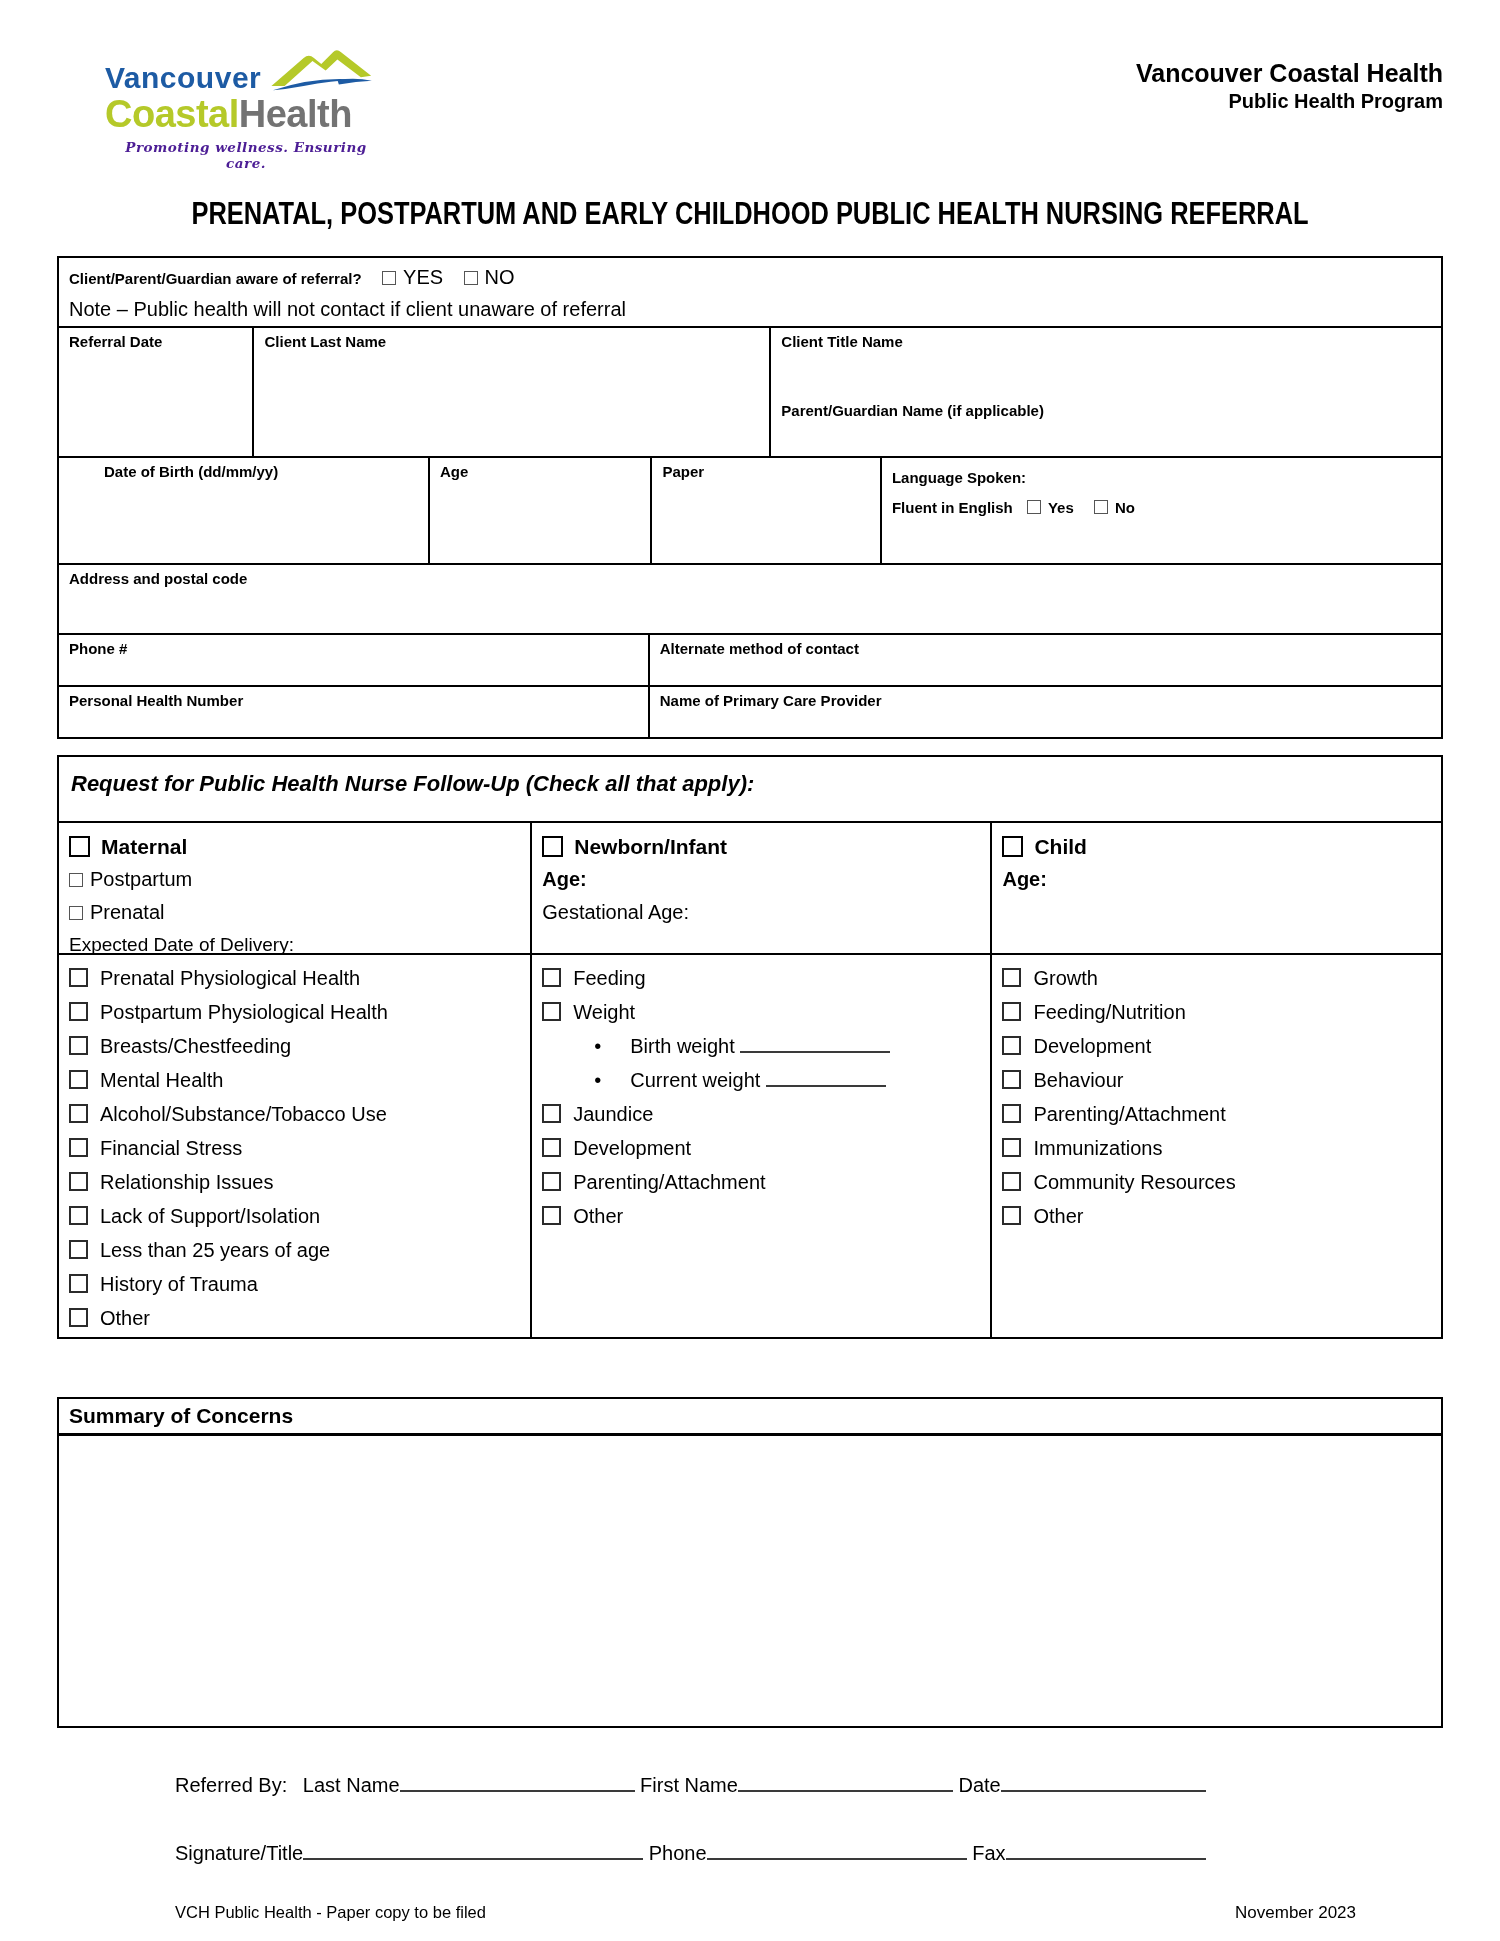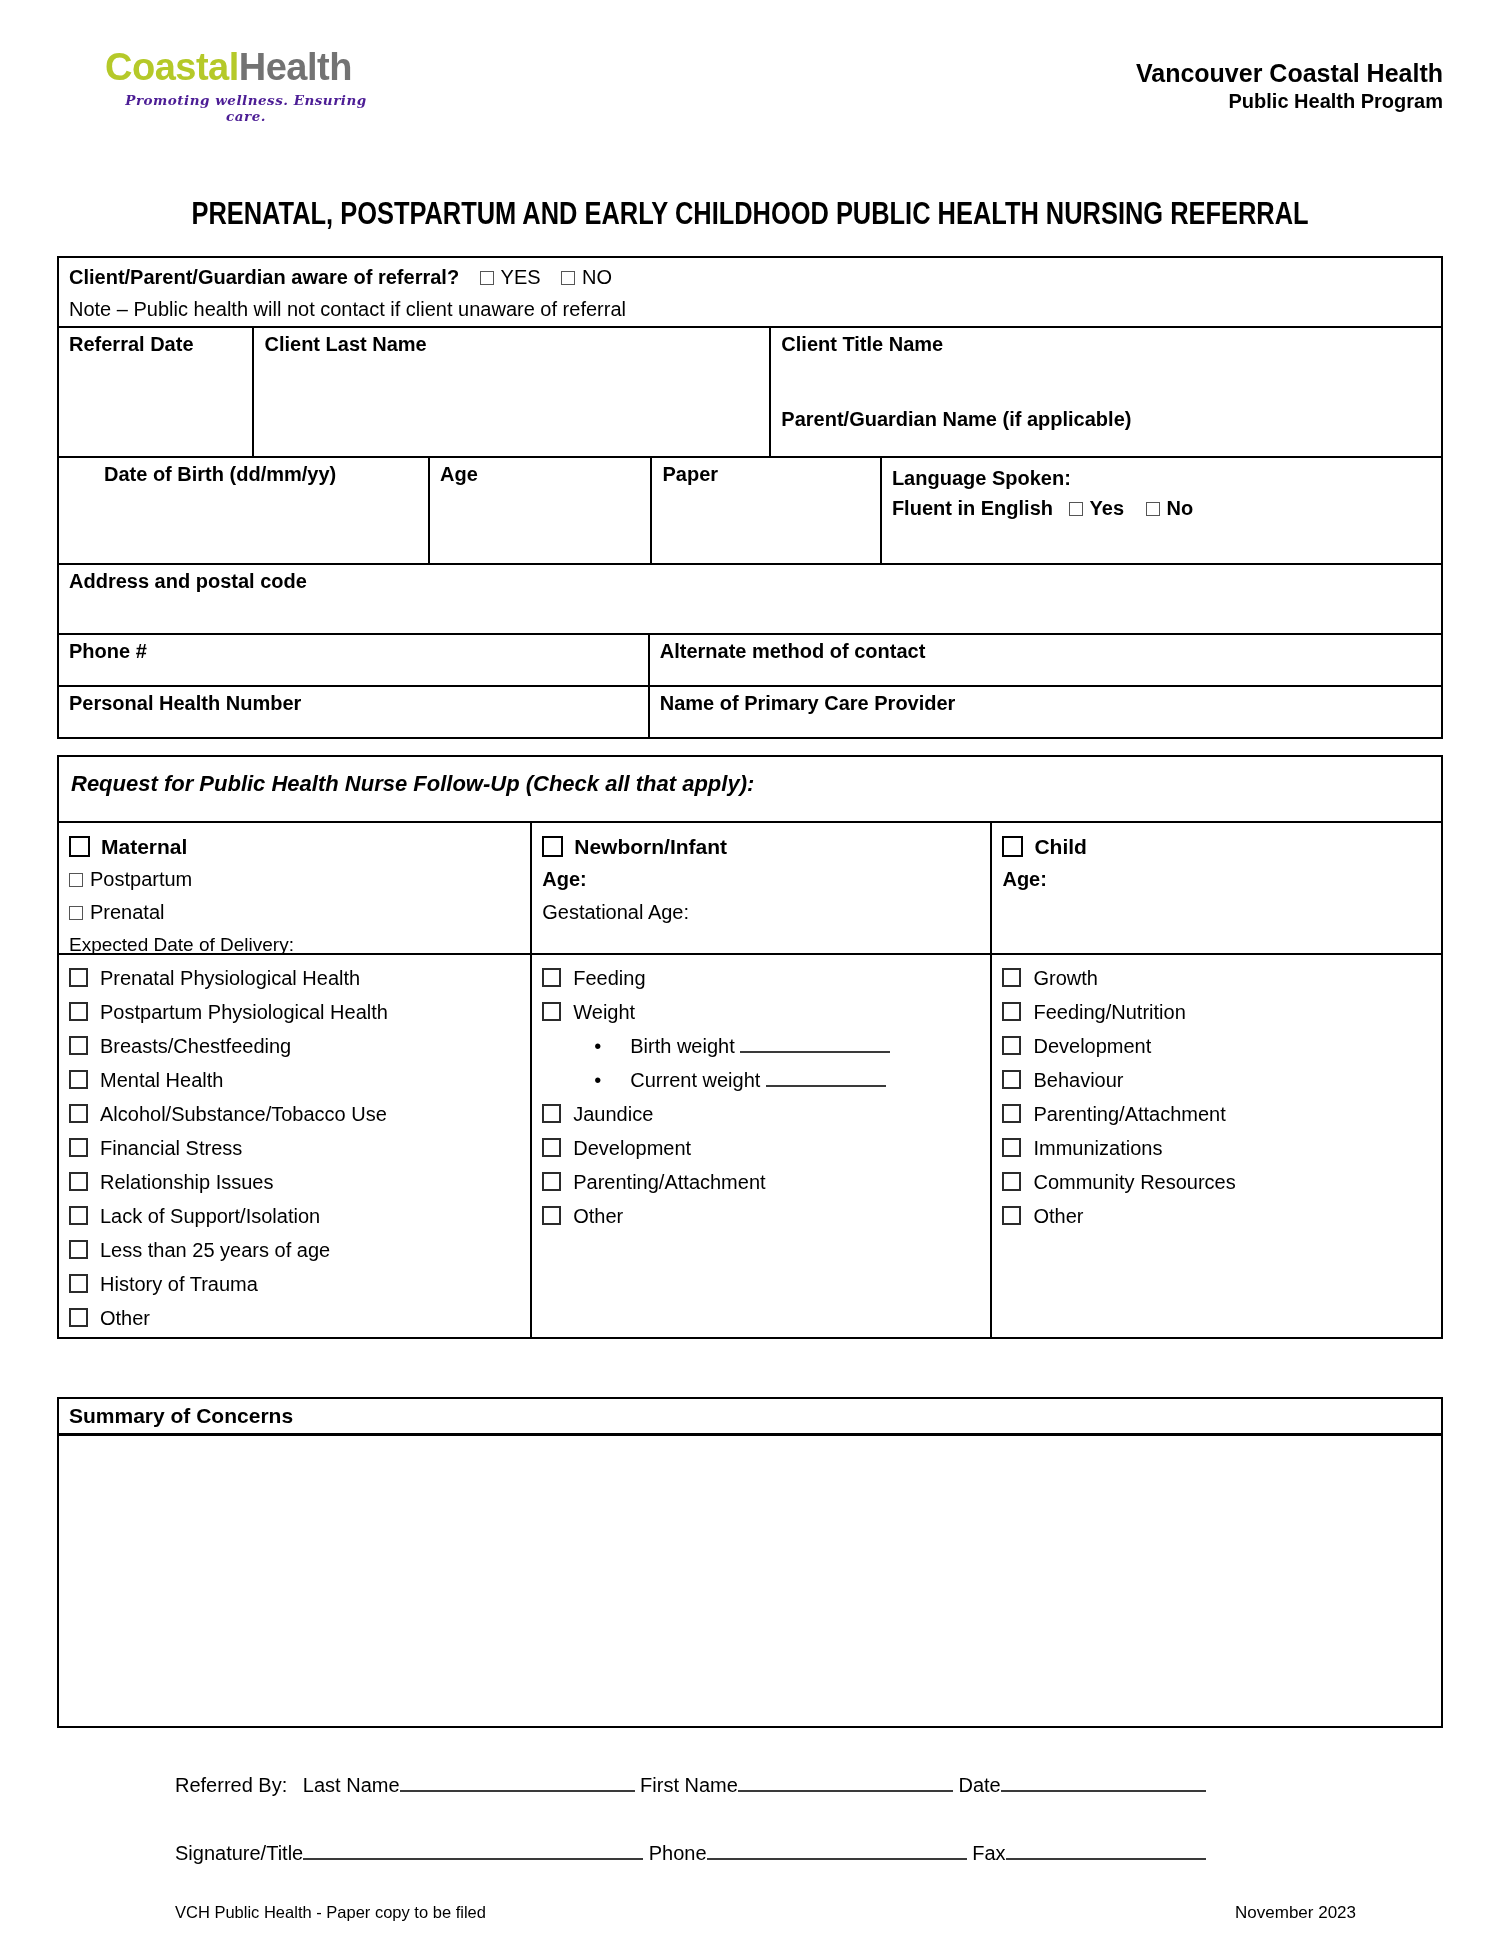--- a/index.html
+++ b/index.html
@@ -40,21 +40,21 @@
     transform-origin: 50% 50%;
     letter-spacing: 0px;
   }
 
   
   .tbl { border: 2px solid #000; }
   .trow { display: flex; border-top: 2px solid #000; }
   .trow:first-child { border-top: none; }
   .tcell { border-left: 2px solid #000; padding: 5px 10px; }
   .tcell:first-child { border-left: none; }
-  .lbl { font-weight: 700; font-size: 20px; }
+  .lbl { font-weight: 700; font-size: 15px; }
   .reg { font-weight: 400; font-size: 20px; }
 
   .t1 { margin-top: 24px; }
   .t1-rowA { height: 68px; display:block; padding: 4px 10px 0 10px; }
   .t1-rowA .line { line-height: 30px; white-space: nowrap; }
   .t1-rowB { height: 130px; }
   .t1-rowB .c1 { flex: 0 0 14.0%; }
   .t1-rowB .c2 { flex: 0 0 37.4%; }
   .t1-rowB .c3 { flex: 0 0 48.6%; }
   .t1-rowC { height: 107px; }
@@ -116,20 +116,30 @@
   .footer-left { font-size: 16.5px; padding-left: 118px; }
   .footer-right { font-size: 17px; padding-right: 87px; }
 </style>
 </head>
 <body>
 
 <div class="page">
 
   <div class="header">
     <div class="logo">
+      <div class="logo-line1">
+        <span class="logo-vancouver">Vancouver</span>
+        <span class="logo-mountain">
+          <svg width="110" height="52" viewBox="0 0 150 70">
+            <path d="M6,54 L50,16 Q57,10 64,16 L74,24 L90,8 Q95,3 101,8 L142,40 L128,42 L96,18 L80,33 L62,20 L24,54 Z" fill="#b5c929"></path>
+            <path d="M8,60 Q70,38 138,47 Q100,44 50,54 Q28,58 8,60 Z" fill="#1d5ba4"></path>
+            <path d="M96,46 Q120,42 143,47 Q122,48 98,52 Z" fill="#1d5ba4"></path>
+          </svg>
+        </span>
+      </div>
       <div class="logo-line2">
         <span class="logo-coastal">Coastal</span><span class="logo-health">Health</span>
       </div>
       <div class="logo-tagline">Promoting wellness. Ensuring care.</div>
     </div>
     <div class="header-right">
       <div class="header-org">Vancouver Coastal Health</div>
       <div class="header-program">Public Health Program</div>
     </div>
   </div>

